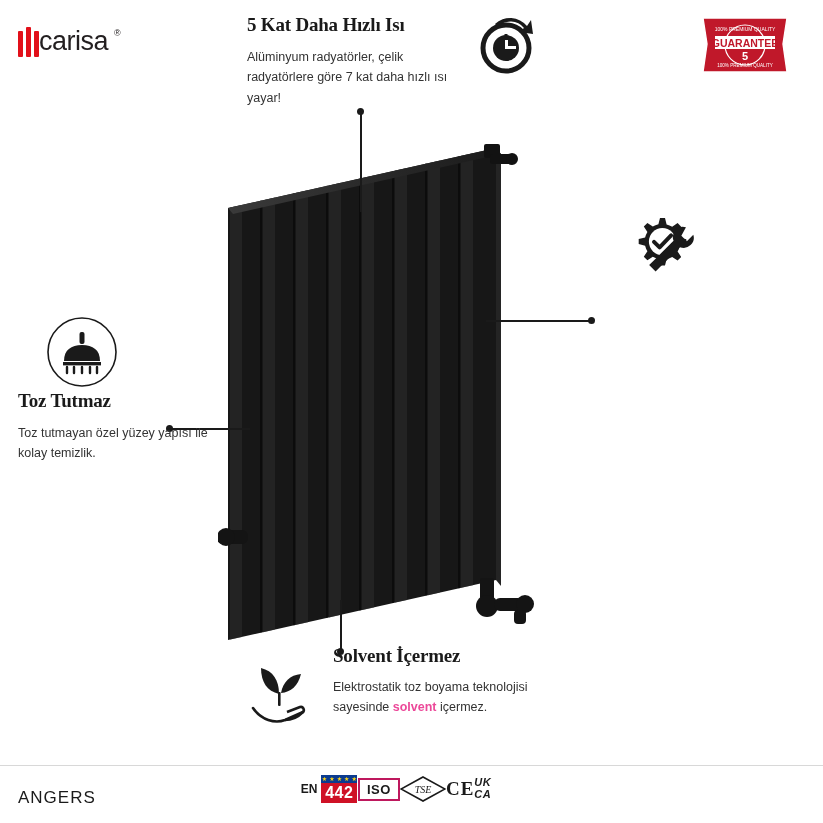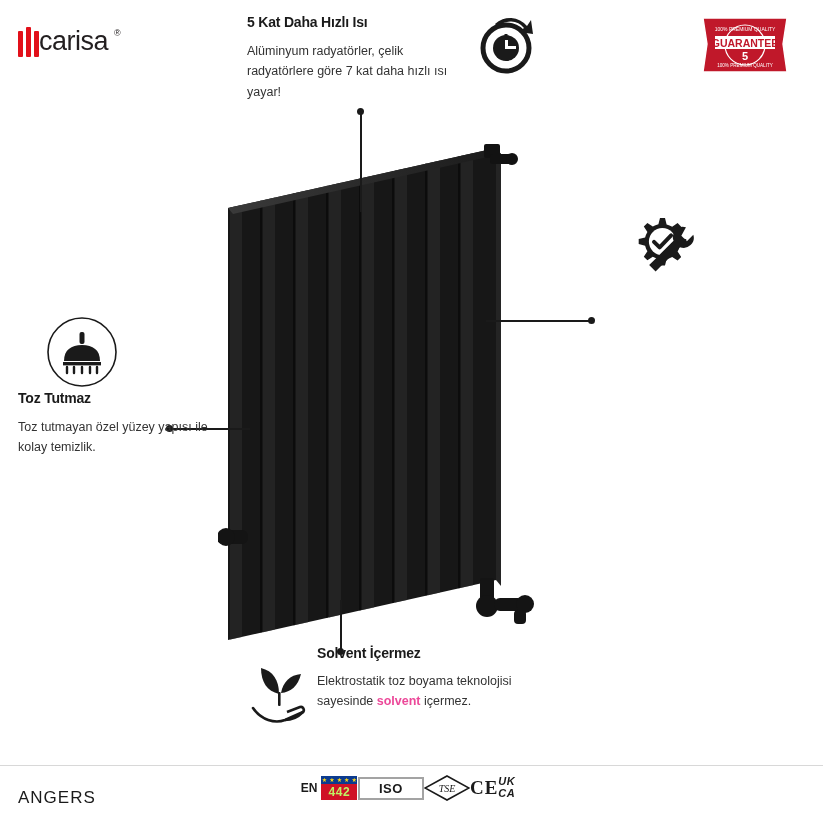--- a/index.html
+++ b/index.html
@@ -21,33 +21,33 @@
   .brand-mark i:nth-child(2){height:30px;}
   .brand-mark i:nth-child(3){height:26px;}
   .brand-name{font-size:27px;letter-spacing:-0.5px;color:#231f20;font-weight:400;position:relative;}
   .brand-name .reg{font-size:9px;position:absolute;top:2px;right:-12px;}
 
   
   .badge{position:absolute;right:30px;top:14px;width:96px;height:62px;}
   .badge svg{display:block;}
 
   
-  .feat-title{font-size:14px;font-weight:bold;color:#1a1a1a;letter-spacing:-0.2px;}
+  .feat-title{font-size:19px;font-weight:bold;color:#1a1a1a;letter-spacing:-0.2px;font-family:Liberation Serif, serif;}
   .feat-body{font-size:12.5px;line-height:1.62;color:#333;}
 
   #feat-fast{position:absolute;left:247px;top:14px;width:215px;}
   #feat-fast .feat-body{margin-top:11px;}
 
   #feat-mount{position:absolute;left:609px;top:294px;width:185px;}
   #feat-mount .feat-body{margin-top:11px;}
 
   #feat-dust{position:absolute;left:18px;top:390px;width:200px;}
   #feat-dust .feat-body{margin-top:11px;}
 
-  #feat-solvent{position:absolute;left:317px;top:645px;width:210px;}
+  #feat-solvent{position:absolute;left:333px;top:645px;width:210px;}
   #feat-solvent .feat-body{margin-top:10px;}
   #feat-solvent .feat-body b{font-weight:bold;color:#ec4899;}
 
   
   .icon-wrap{position:absolute;}
   #icon-clock{left:475px;top:12px;width:64px;height:64px;}
   #icon-tools{left:630px;top:216px;width:76px;height:68px;}
   #icon-dust{left:46px;top:316px;width:72px;height:72px;}
   #icon-plant{left:245px;top:660px;width:68px;height:68px;}
 
@@ -59,23 +59,23 @@
   .radiator{position:absolute;left:218px;top:140px;width:330px;height:500px;}
 
   
   .footer-rule{position:absolute;left:0;top:765px;width:823px;height:1px;background:#d8d8d8;}
   .model{position:absolute;left:18px;top:788px;font-size:17px;letter-spacing:1px;color:#1a1a1a;}
   .certs{position:absolute;left:300px;top:775px;display:flex;align-items:center;}
   .cert{display:flex;align-items:center;justify-content:center;}
   .cert-en{width:58px;}
   .cert-en .stars{height:8px;background:#0b3b8f;display:flex;align-items:center;justify-content:center;gap:2px;}
   .cert-en .stars span{color:#ffd617;font-size:6px;line-height:6px;}
-  .cert-en .num{background:#cf1126;color:#bef264;font-size:12px;font-weight:bold;text-align:center;padding:1px 0;letter-spacing:0.5px;}
+  .cert-en .num{background:#cf1126;color:#ffffff;font-size:16px;font-weight:bold;text-align:center;padding:1px 0;letter-spacing:0.5px;}
   .cert-en .en{font-size:12px;font-weight:bold;color:#1a1a1a;}
-  .cert-iso{border:2px solid #a3a3a3;font-size:13px;font-weight:bold;padding:2px 19px;letter-spacing:0.5px;}
+  .cert-iso{border:2px solid #be185d;font-size:13px;font-weight:bold;padding:2px 7px;letter-spacing:0.5px;}
   .cert-tse{width:46px;height:26px;position:relative;}
   .cert-ce{font-size:19px;font-weight:bold;font-family:"Liberation Serif", serif;letter-spacing:1px;}
   .cert-ukca{font-size:11px;font-weight:bold;line-height:1.05;letter-spacing:0.5px;font-style:italic;}
 </style>
 </head>
 <body>
 
 <div class="stage">
 
   <div class="brand">

